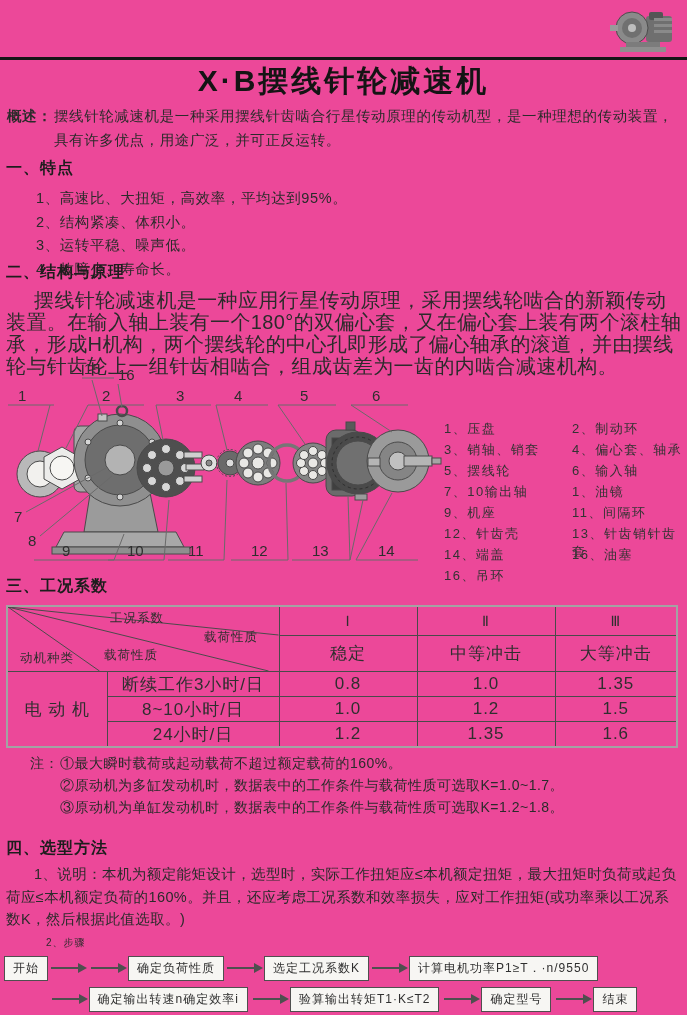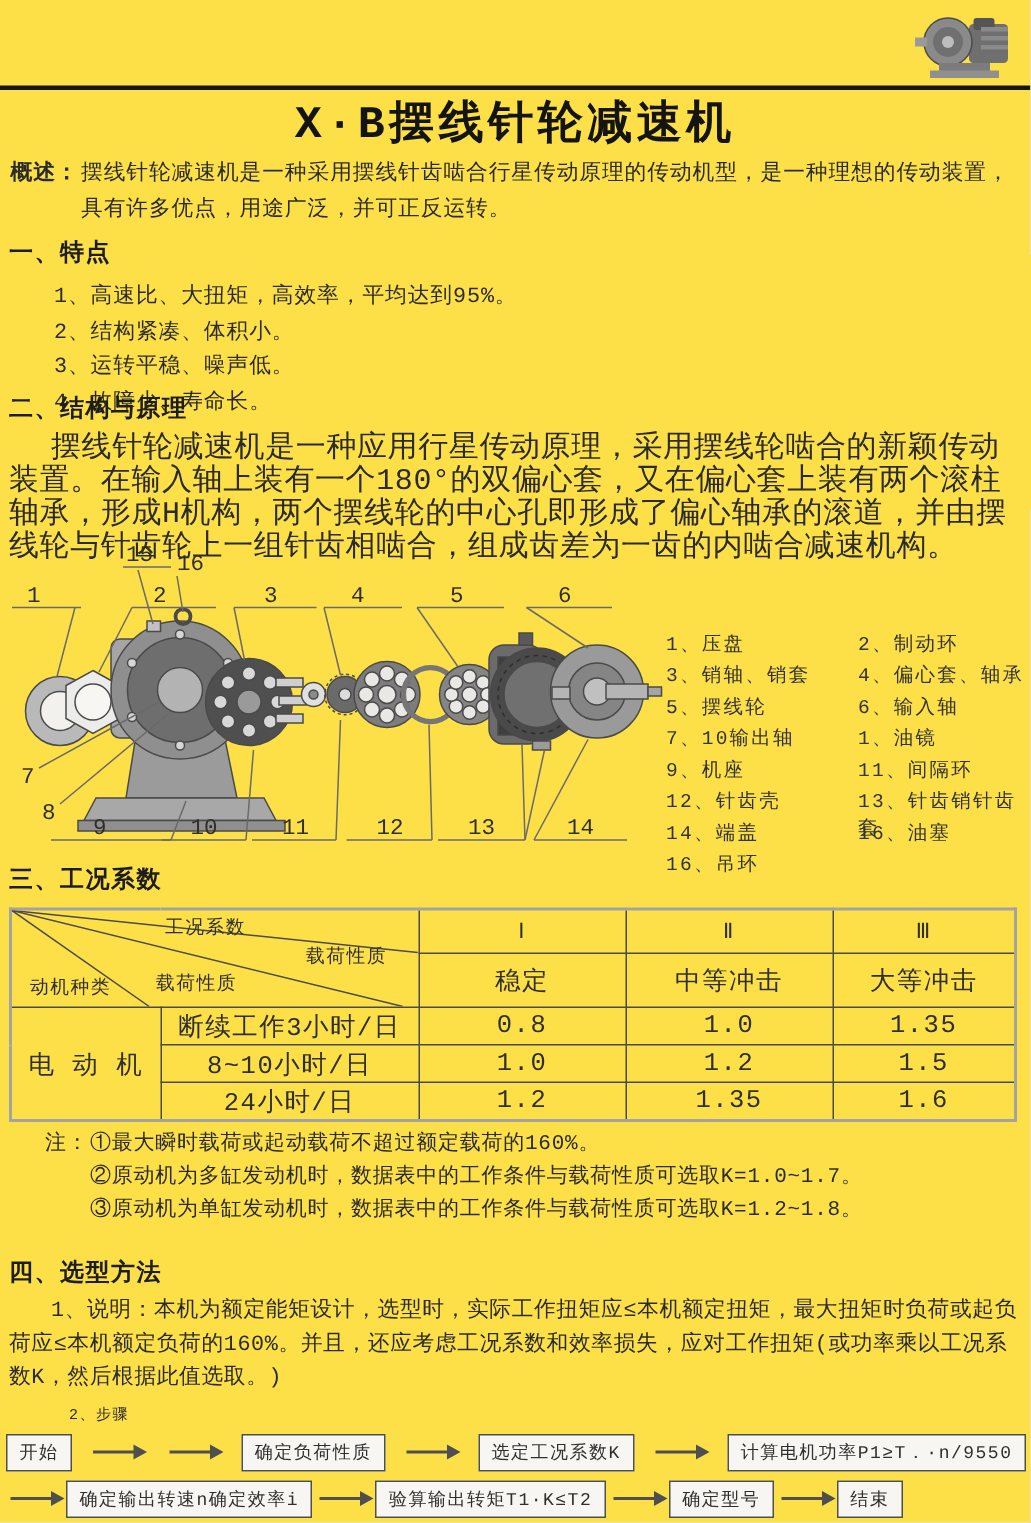--- a/index.html
+++ b/index.html
@@ -1,19 +1,19 @@
 <!DOCTYPE html>
 <html><head>
 <meta charset="utf-8">
 <style>
   html,body{margin:0;padding:0;background:#e8e8e6;}
   .page{
     position:relative;width:687px;height:1015px;margin:0 auto;
-    background:#fde047;color:#2b2b2b;
-    font-family:Liberation Mono, monospace;
+    background:#ec4899;color:#2b2b2b;
+    font-family:Liberation Sans, sans-serif;
     overflow:hidden;
   }
   
   .photo{position:absolute;top:2px;right:5px;width:80px;height:56px;}
   .rule{position:absolute;top:57px;left:0;width:687px;height:3px;background:#161616;}
   .title{position:absolute;top:61px;left:0;width:687px;text-align:center;
     font-size:30px;font-weight:bold;letter-spacing:3px;color:#141414;}
   
   .overview{position:absolute;top:104px;left:6px;width:676px;font-size:14.5px;line-height:24px;letter-spacing:0.6px;}
   .overview .lbl{position:absolute;left:1px;top:0;font-weight:bold;}
@@ -47,22 +47,22 @@
   .notes{position:absolute;top:752px;left:30px;width:640px;font-size:14px;line-height:22px;letter-spacing:0.5px;}
   .notes .lbl{position:absolute;left:0;top:0;}
   .notes .nline{display:block;padding-left:30px;}
   
   .selection{position:absolute;top:838px;left:6px;width:678px;}
   .selection p{margin:4px 0 0 0;font-size:14.5px;line-height:22.5px;letter-spacing:0.4px;text-indent:28px;}
   .steps-label{position:absolute;top:936px;left:46px;font-size:10px;letter-spacing:1px;}
   
   .flow{position:absolute;top:955px;left:4px;width:680px;}
   .flow-row{display:flex;align-items:center;height:26px;}
-  .flow-row.r1{justify-content:space-between;}
-  .flow-row.r2{margin-top:5px;justify-content:flex-start;}
+  .flow-row.r1{justify-content:flex-start;}
+  .flow-row.r2{margin-top:5px;justify-content:center;}
   .fbox{border:1px solid #4f4f4f;background:#f7f6f3;padding:3px 8px;font-size:12px;
     white-space:nowrap;letter-spacing:1px;color:#2f2f2f;}
   .farrow{position:relative;height:2px;background:#4f4f4f;flex:0 0 26px;margin:0 3px;}
   .farrow.w{flex:0 0 34px;}
   .farrow::after{content:"";position:absolute;right:-2px;top:-4px;
     border-left:9px solid #4f4f4f;border-top:5px solid transparent;border-bottom:5px solid transparent;}
   .r2 .fbox{margin-right:2px;}
 </style>
 </head>
 <body>

